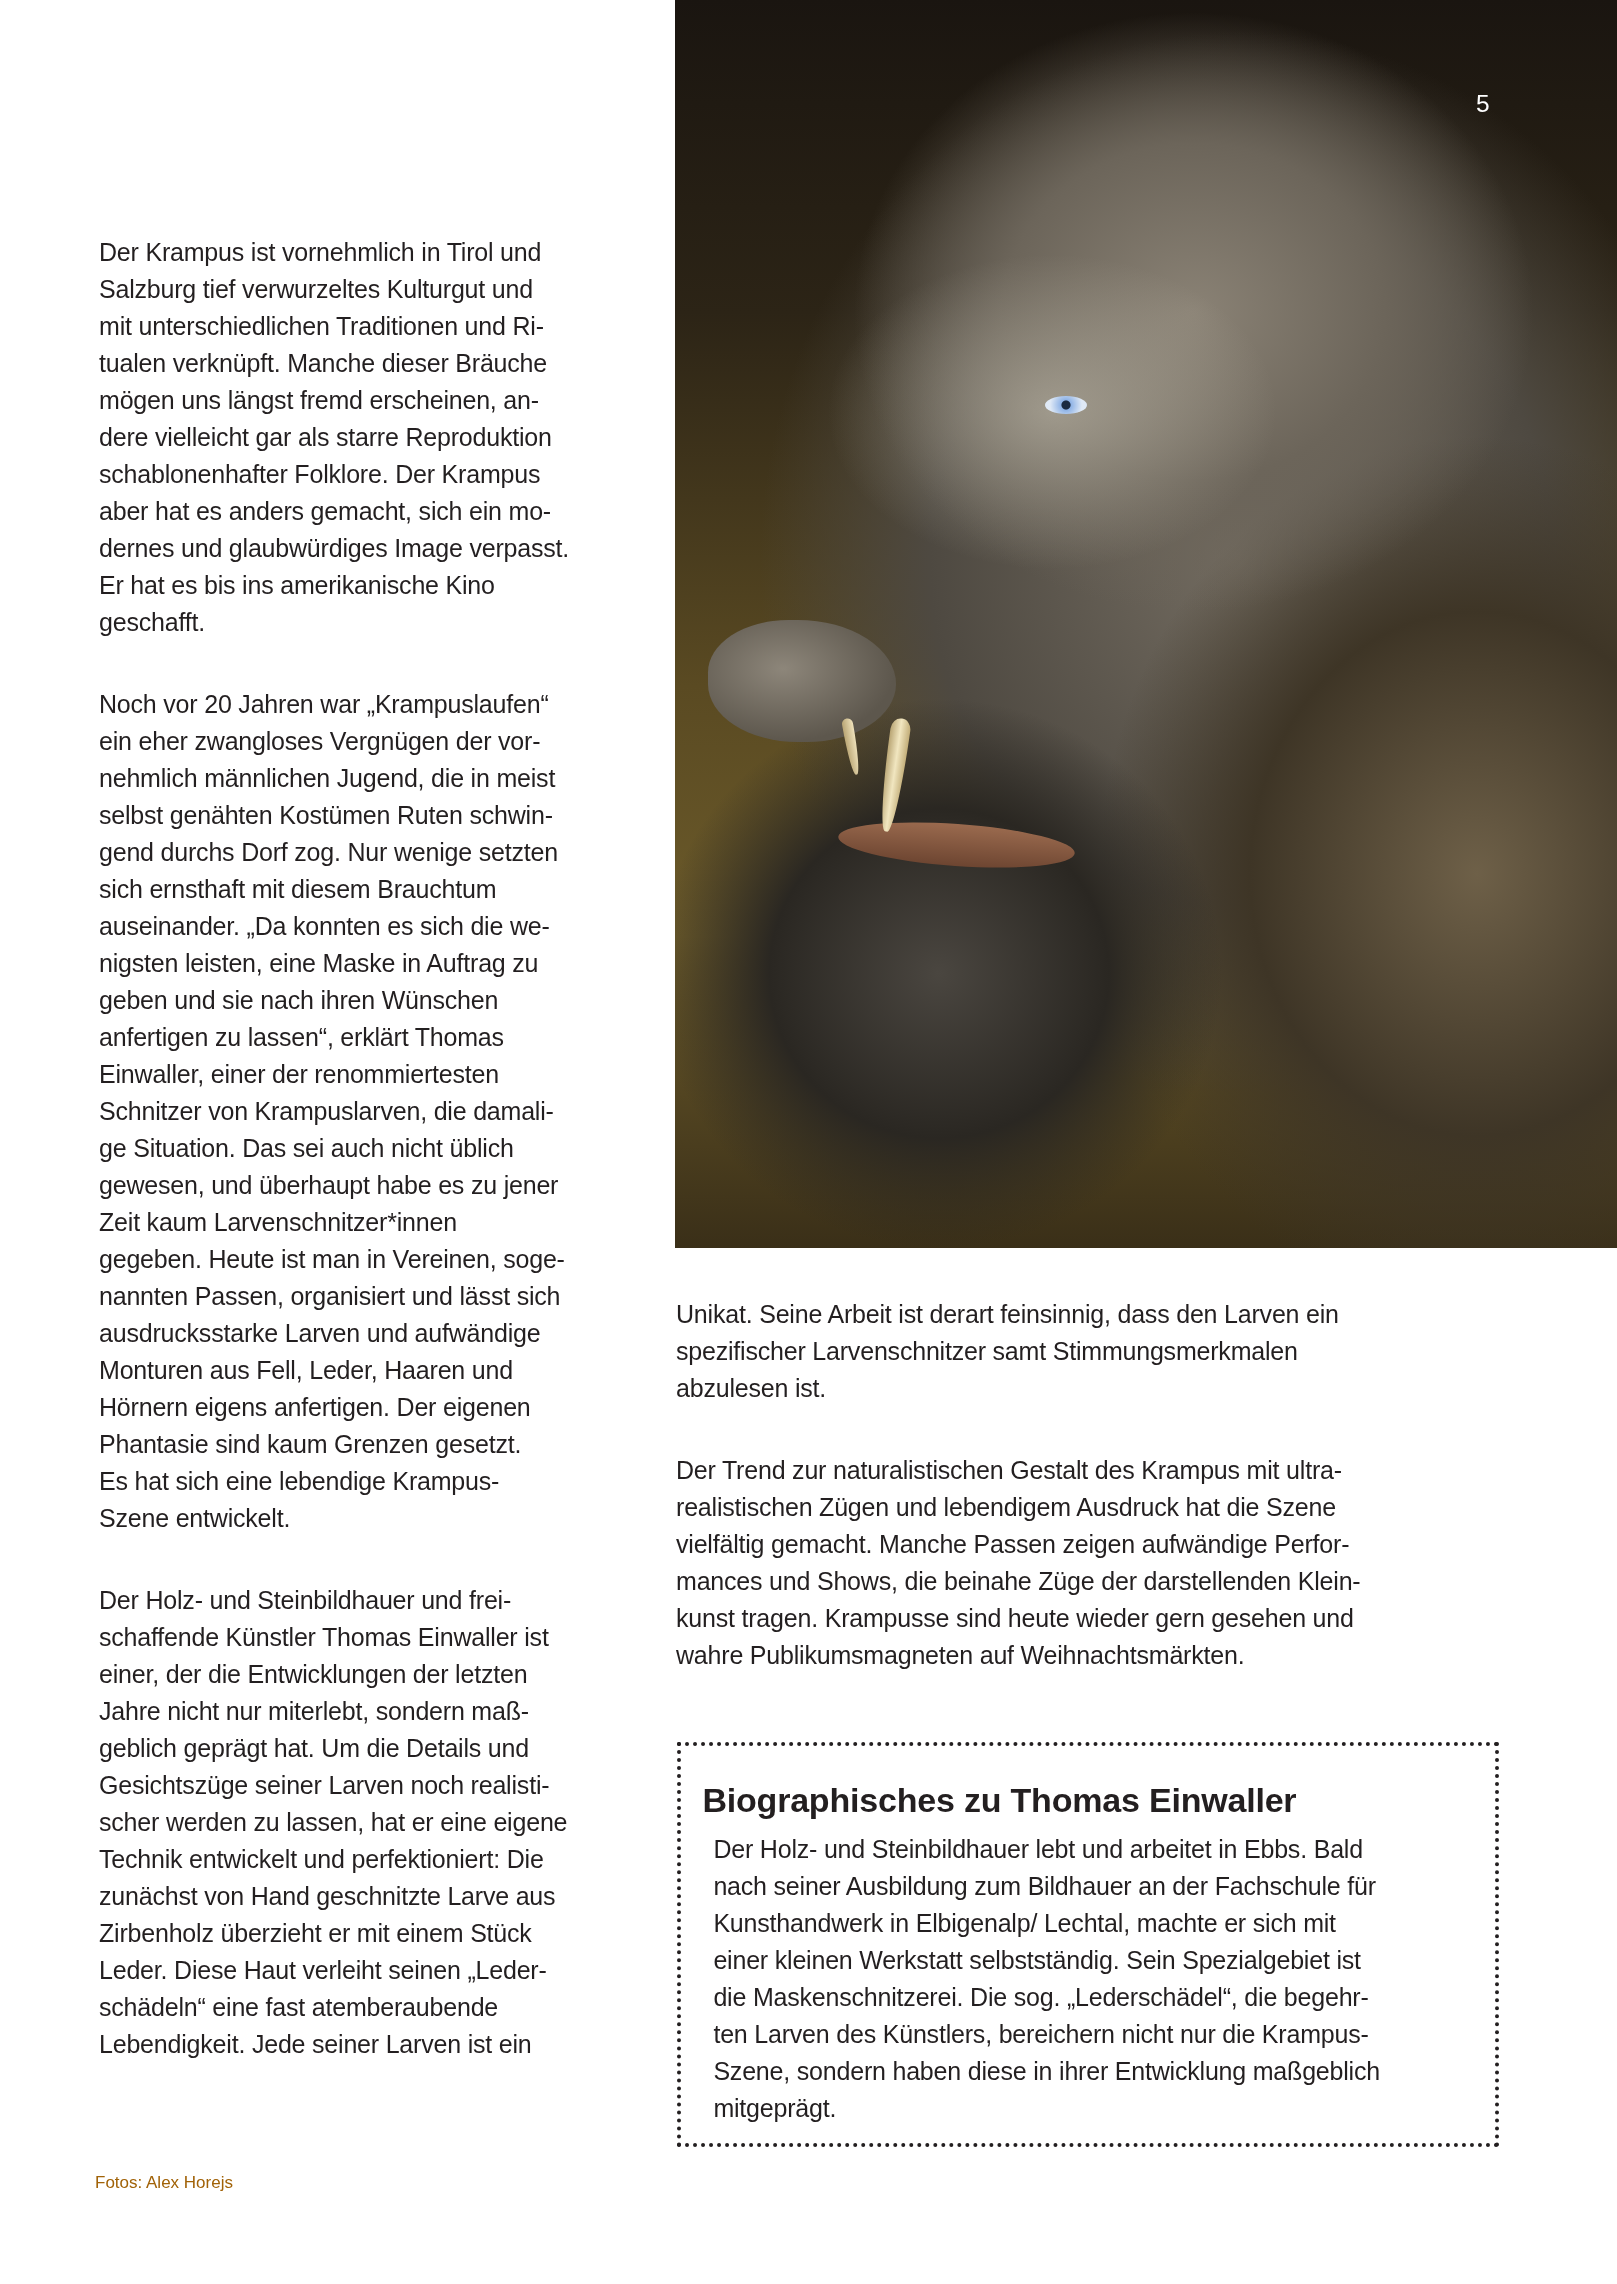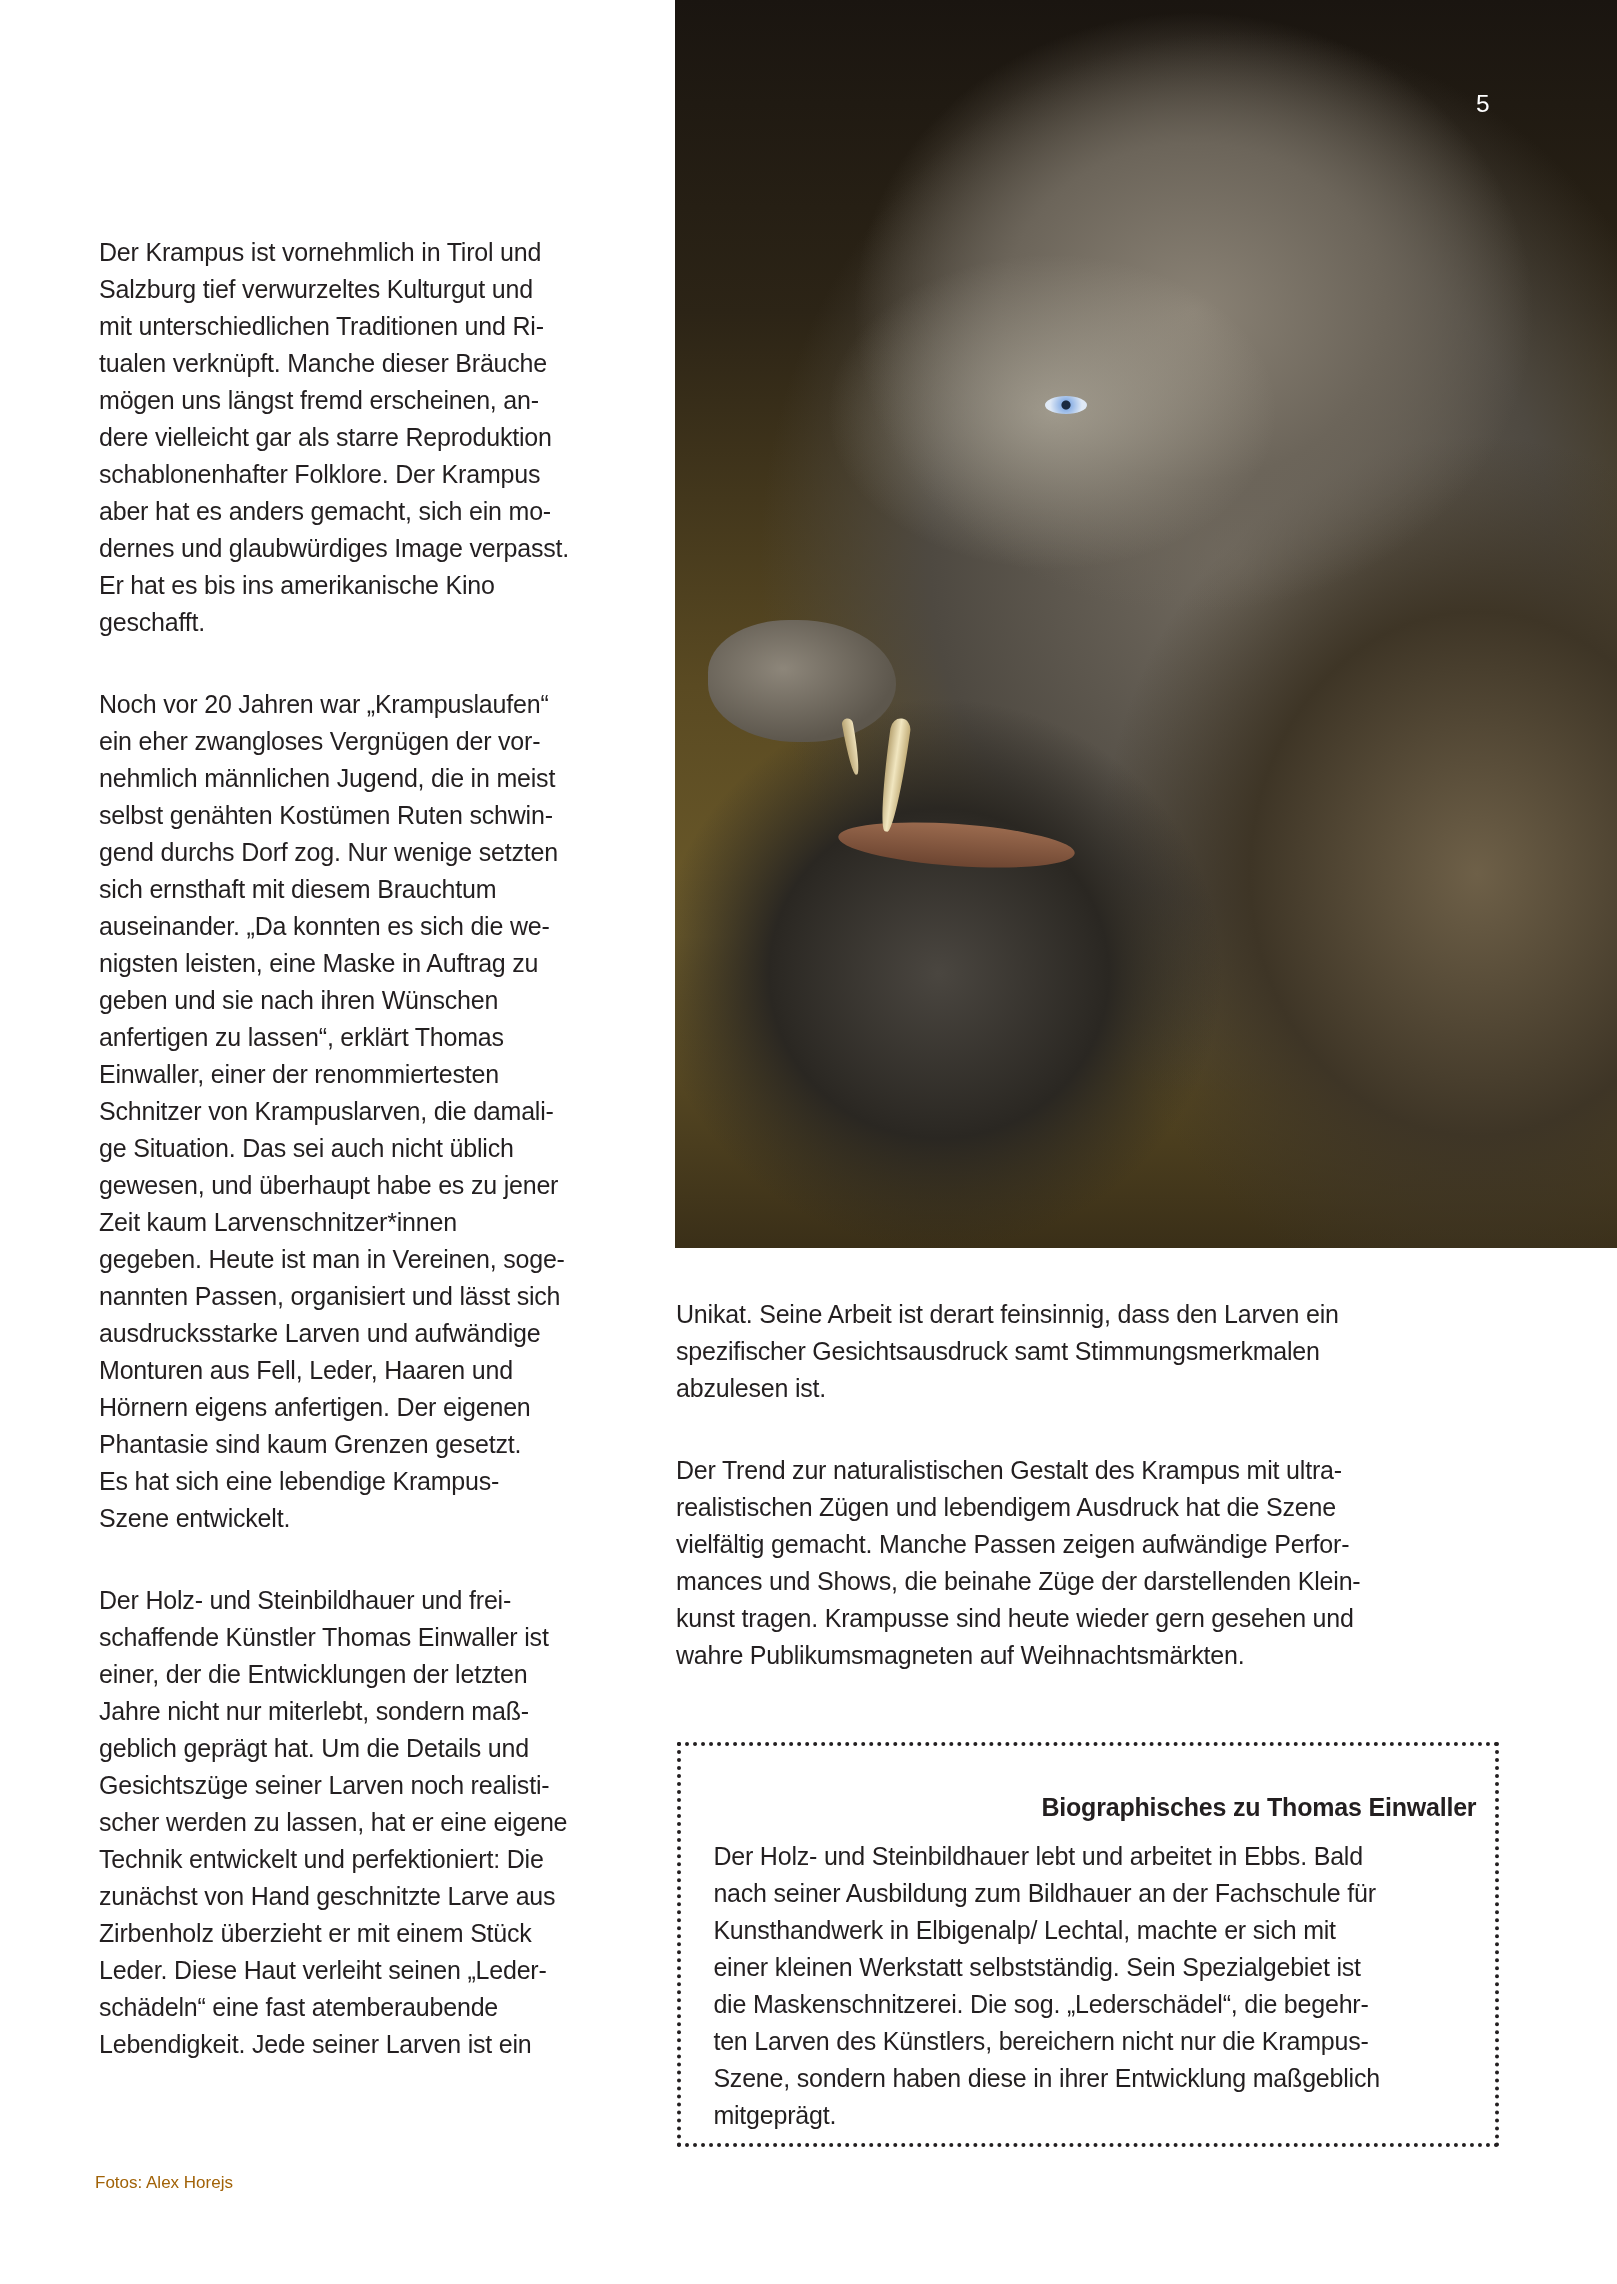--- a/index.html
+++ b/index.html
@@ -56,21 +56,21 @@
     .col-right { left: 672px; top: 1292px; width: 816px; }
     .gap { height: 37px; }
     .bio-box {
       position: absolute; left: 677px; top: 1742px; width: 822px; height: 405px;
       border: 4.1px dotted #231f20; box-sizing: border-box;
     }
     .bio-inner {
       position: absolute; left: 20.4px; top: 35px; width: 783px;
       font-size: 25px; line-height: 37px; letter-spacing: -0.2px;
     }
-    .bio-inner h3 { margin: 8px; font-size: 25px; line-height: 37px; font-weight: bold; text-align: right; }
+    .bio-inner h3 { margin: 1px; font-size: 34px; line-height: 37px; font-weight: bold; }
     .bio-inner p { margin: 12px; white-space: pre-line; }
     .credit {
       position: absolute; left: 95px; top: 2173px; font-size: 17px; color: #a16207;
     }
   </style>
 </head>
 <body>
 
 <div class="photo" title="Krampus mask close-up with blue eye and fang">
   <div class="nose"></div>
@@ -129,21 +129,21 @@
 Technik entwickelt und perfektioniert: Die
 zunächst von Hand geschnitzte Larve aus
 Zirbenholz überzieht er mit einem Stück
 Leder. Diese Haut verleiht seinen „Leder-
 schädeln“ eine fast atemberaubende
 Lebendigkeit. Jede seiner Larven ist ein</p>
 </div>
 
 <div class="col col-right">
   <p>Unikat. Seine Arbeit ist derart feinsinnig, dass den Larven ein
-spezifischer Gesichtsausdruck samt Stimmungsmerkmalen
+spezifischer Larvenschnitzer samt Stimmungsmerkmalen
 abzulesen ist.</p>
   <div class="gap"></div>
   <p>Der Trend zur naturalistischen Gestalt des Krampus mit ultra-
 realistischen Zügen und lebendigem Ausdruck hat die Szene
 vielfältig gemacht. Manche Passen zeigen aufwändige Perfor-
 mances und Shows, die beinahe Züge der darstellenden Klein-
 kunst tragen. Krampusse sind heute wieder gern gesehen und
 wahre Publikumsmagneten auf Weihnachtsmärkten.</p>
 </div>
 

